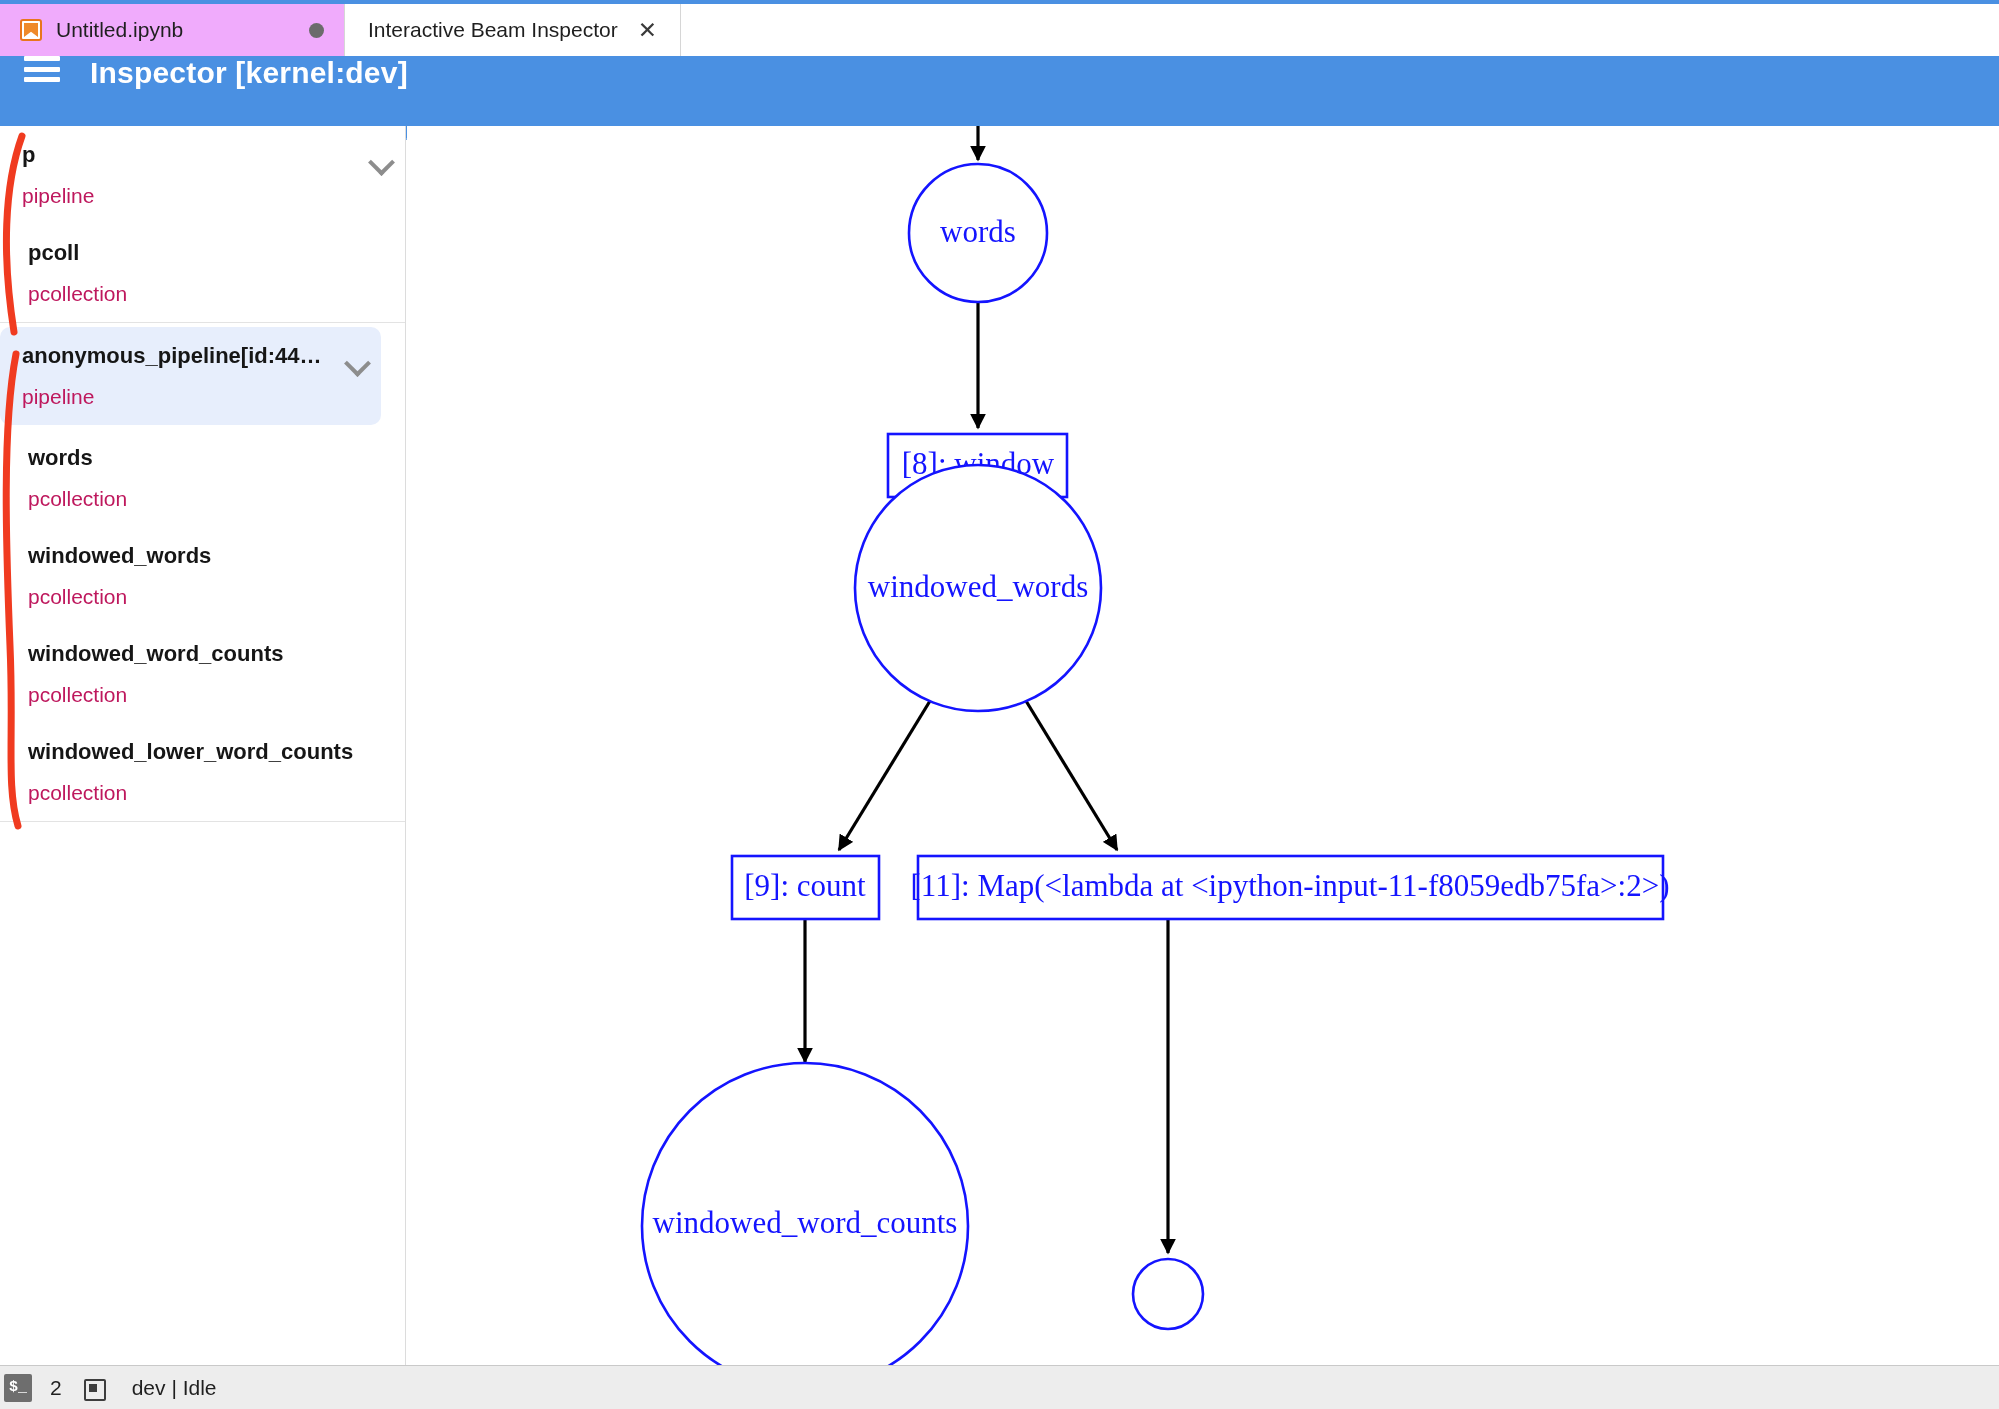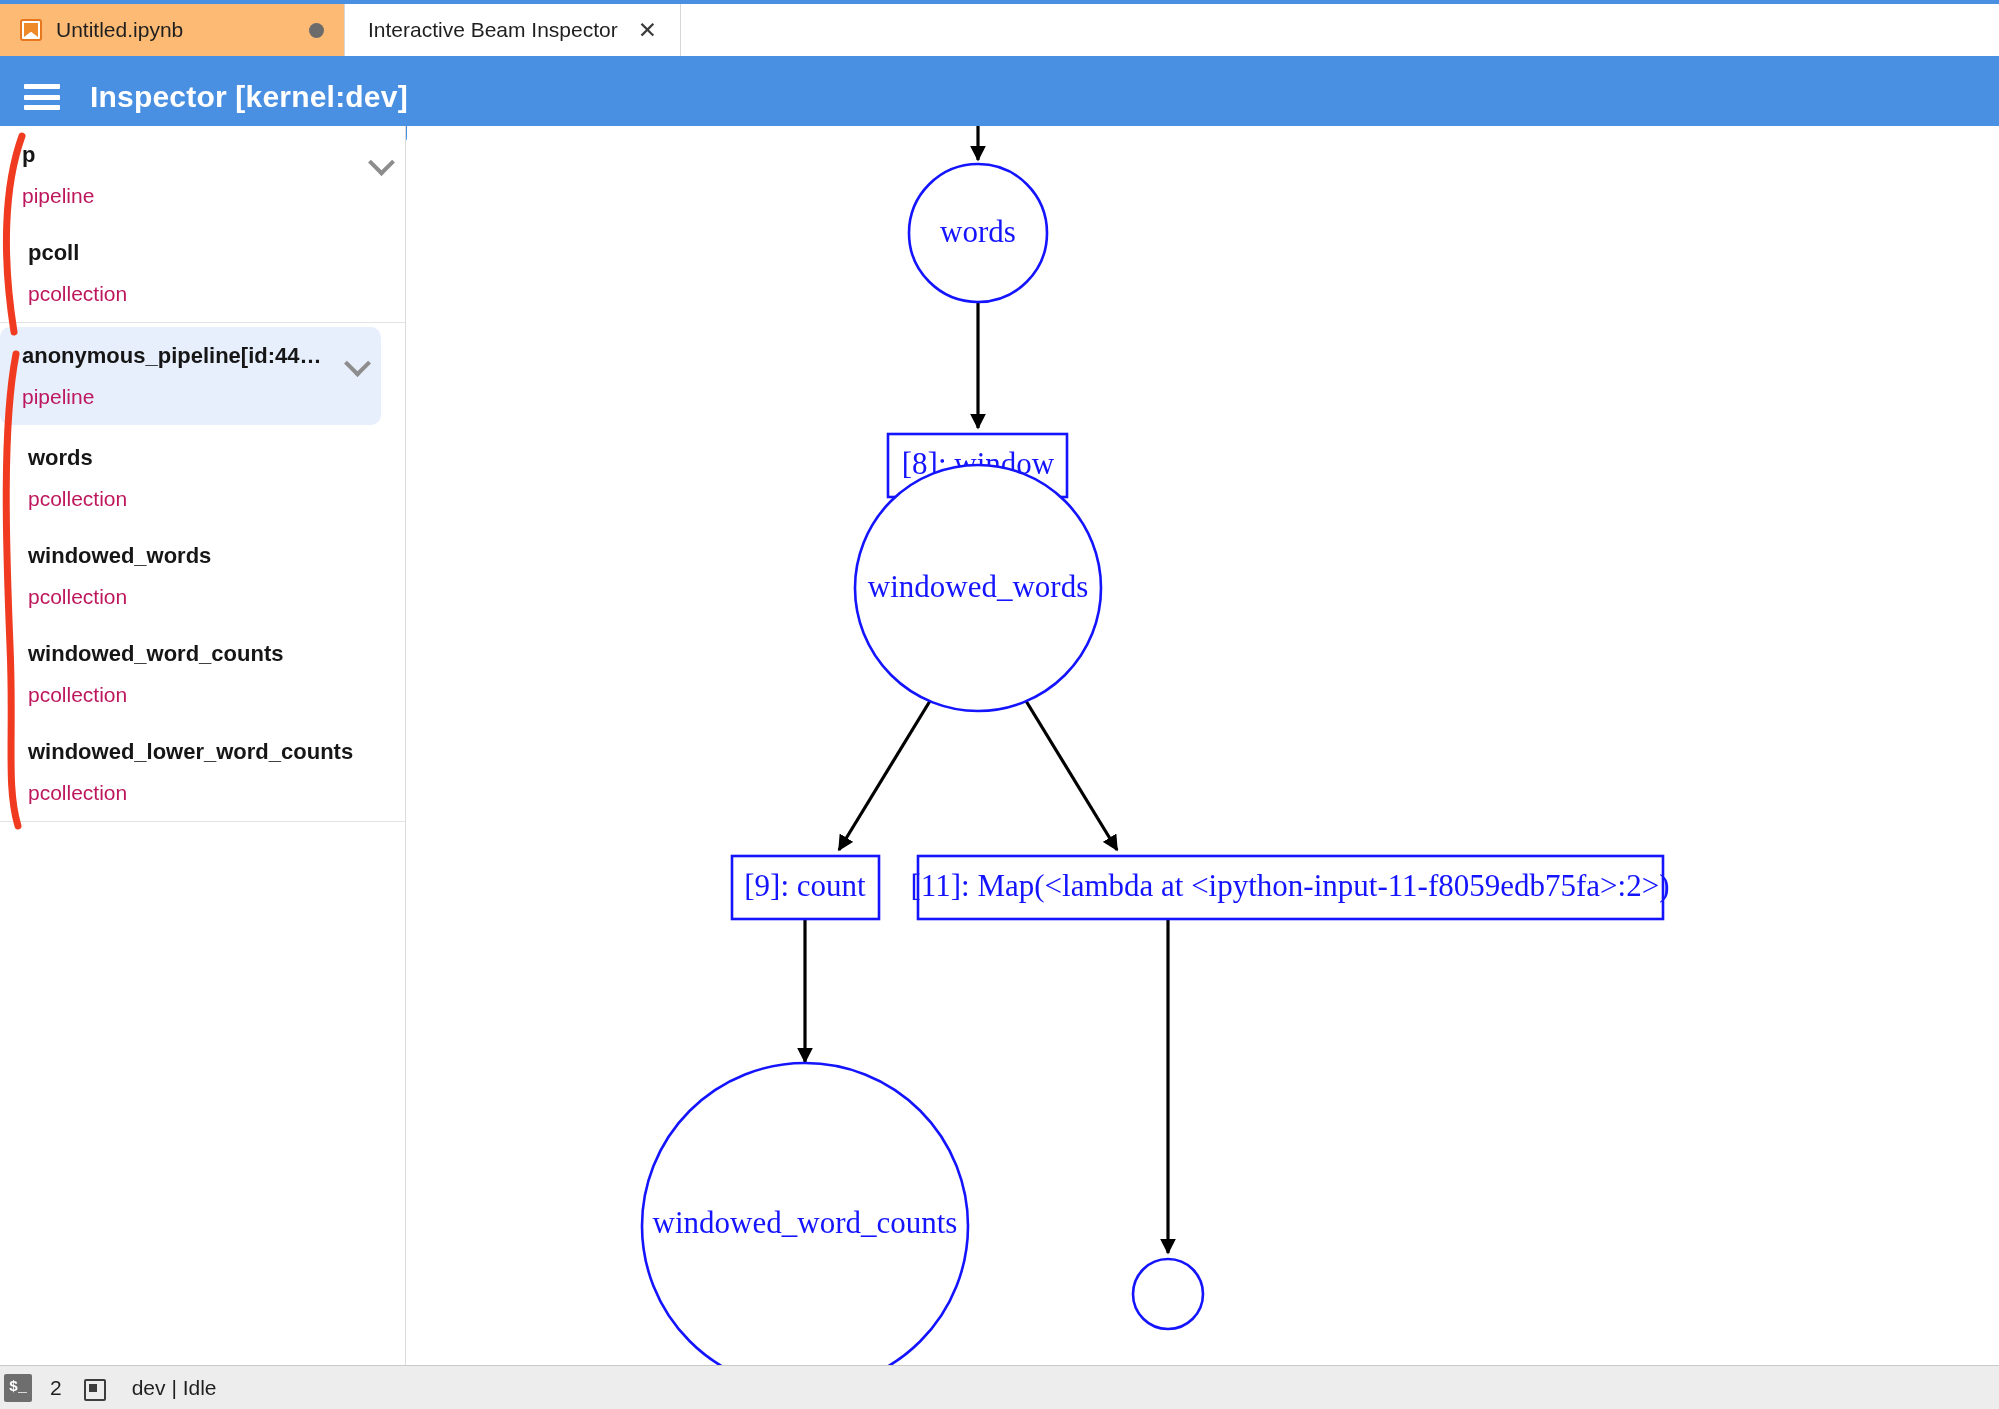--- a/index.html
+++ b/index.html
@@ -22,21 +22,21 @@
   }
   .tab {
     position:relative;
     height:52px;
     display:flex; align-items:center;
     padding: 0 20px;
     font-size:21px; color:#1f1f1f;
     white-space:nowrap;
   }
   .tab.inactive {
-    background:#fdba74;
+    background:#f0abfc;
     border-right:1px solid #d6d6d6;
     min-width:345px;
     justify-content:flex-start;
   }
   .tab.active {
     background:#ffffff;
     border-right:1px solid #d6d6d6;
     min-width:336px;
     justify-content:center;
     gap:8px;
@@ -60,21 +60,21 @@
     margin-left:auto;
   }
   .tab-close {
     margin-left:12px; font-size:23px; color:#3a3a3a; line-height:1;
   }
 
   
   .header {
     position:absolute; left:0; top:56px; width:1999px; height:84px;
     background:#4a90e2;
-    display:flex; align-items:center;
+    display:flex; align-items:flex-start;
     border-bottom:2px solid #72a9ea;
   }
   .hamburger {
     width:36px; height:26px; margin-left:24px; margin-right:30px;
     display:flex; flex-direction:column; justify-content:space-between;
     flex:0 0 auto;
   }
   .hamburger span { display:block; height:5px; background:#fff; border-radius:1px; }
   .header-title { color:#ffffff; font-size:30px; font-weight:700; letter-spacing:.2px; }
 

